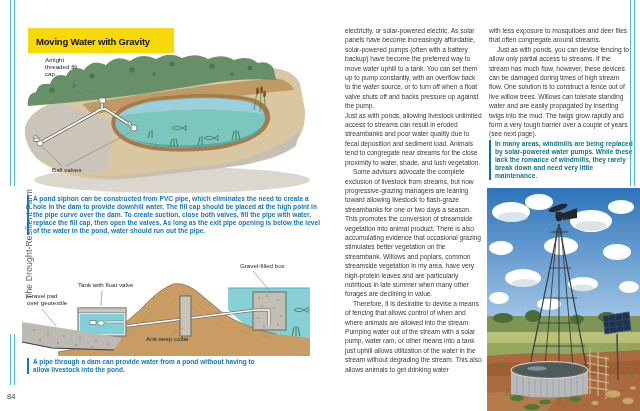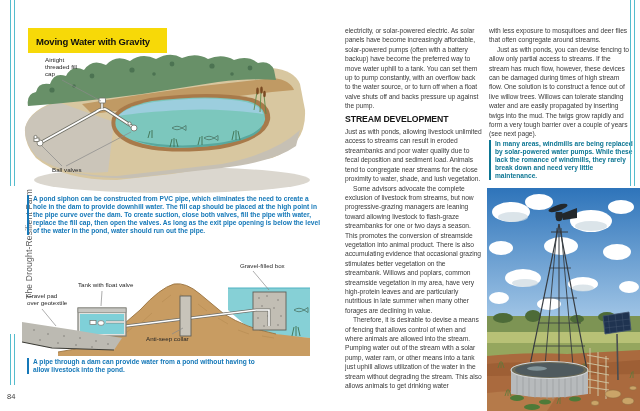--- a/index.html
+++ b/index.html
@@ -15,21 +15,21 @@
   
   .sidebar-title{
     position:absolute;left:24px;top:193px;height:106px;width:13px;
     writing-mode:vertical-rl;transform:rotate(180deg);
     font-size:8.5px;color:#5e5e5e;letter-spacing:.2px;white-space:nowrap;
   }
   .pagenum{position:absolute;left:7px;top:392px;font-size:7.5px;color:#3c3c3c;}
   
   .header-box{
     position:absolute;left:28px;top:28px;background:var(--accent_yellow,#f7d908);
-    padding:3px 17px 4px 8px;
+    padding:3px 24px 4px 8px;
     text-align:right;
   }
   .header-box span{font-size:9.5px;font-weight:bold;color:#101010;letter-spacing:-.2px;}
   
   .diagram{position:absolute;}
   .d1{left:22px;top:50px;width:290px;height:145px;}
   .d2{left:22px;top:250px;width:290px;height:108px;}
   .dlabel{position:absolute;font-size:6.2px;line-height:7.2px;color:#262626;}
   
   .caption{
@@ -209,21 +209,20 @@
   </svg>
   <div class="dlabel" style="left:240px;top:262px;">Gravel-filled box</div>
   <div class="dlabel" style="left:78px;top:281px;">Tank with float valve</div>
   <div class="dlabel" style="left:27px;top:292px;width:44px;">Gravel pad over geotextile</div>
   <div class="dlabel" style="left:146px;top:335px;">Anti-seep collar</div>
 
   <div class="caption" style="left:27px;top:358px;width:228px;">A pipe through a dam can provide water from a pond without having to allow livestock into the pond.</div>
 
   <div class="bodycol col1">
     <p>electricity, or solar-powered electric. As solar panels have become increasingly affordable, solar-powered pumps (often with a battery backup) have become the preferred way to move water uphill to a tank. You can set them up to pump constantly, with an overflow back to the water source, or to turn off when a float valve shuts off and backs pressure up against the pump.</p>
-    <h3>STREAM DEVELOPMENT</h3>
     <p>Just as with ponds, allowing livestock unlimited access to streams can result in eroded streambanks and poor water quality due to fecal deposition and sediment load. Animals tend to congregate near streams for the close proximity to water, shade, and lush vegetation.</p>
     <p class="ind">Some advisors advocate the complete exclusion of livestock from streams, but now progressive-grazing managers are leaning toward allowing livestock to flash-graze streambanks for one or two days a season. This promotes the conversion of streamside vegetation into animal product. There is also accumulating evidence that occasional grazing stimulates better vegetation on the streambank. Willows and poplars, common streamside vegetation in my area, have very high-protein leaves and are particularly nutritious in late summer when many other forages are declining in value.</p>
     <p class="ind">Therefore, it is desirable to devise a means of fencing that allows control of when and where animals are allowed into the stream. Pumping water out of the stream with a solar pump, water ram, or other means into a tank just uphill allows utilization of the water in the stream without degrading the stream. This also allows animals to get drinking water</p>
   </div>
 
   <div class="bodycol col2">
     <p>with less exposure to mosquitoes and deer flies that often congregate around streams.</p>
     <p class="ind">Just as with ponds, you can devise fencing to allow only partial access to streams. If the stream has much flow, however, these devices can be damaged during times of high stream flow. One solution is to construct a fence out of live willow trees. Willows can tolerate standing water and are easily propagated by inserting twigs into the mud. The twigs grow rapidly and form a very tough barrier over a couple of years (see next page).</p>
   </div>
 

